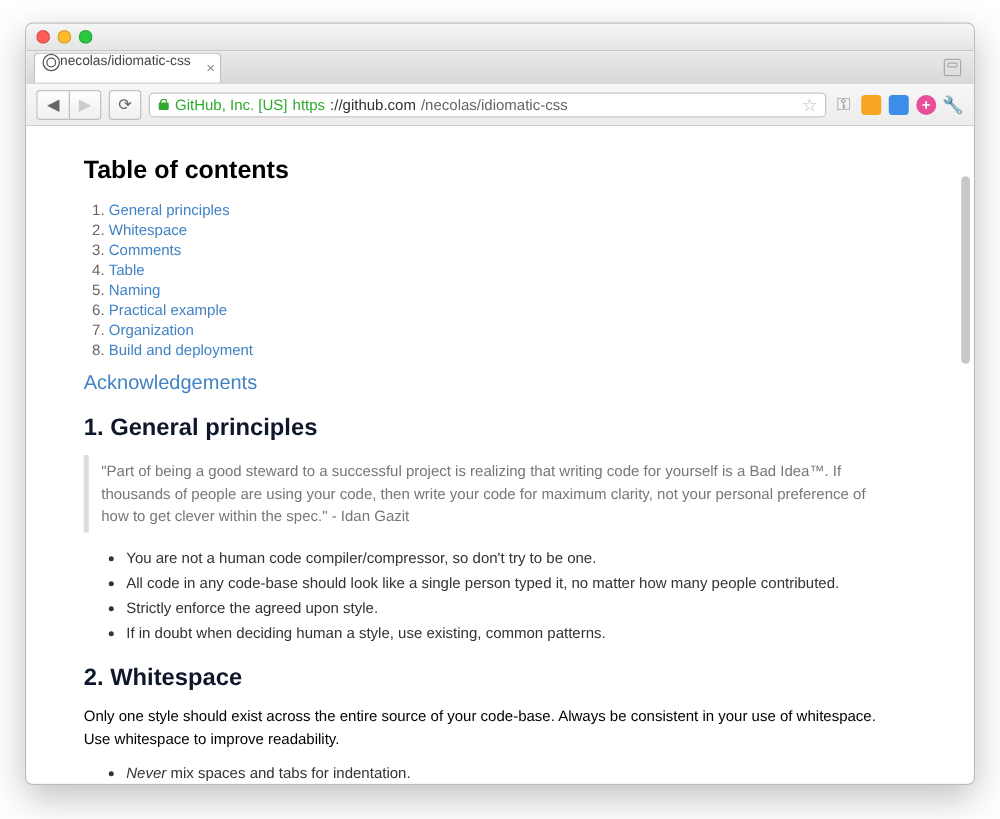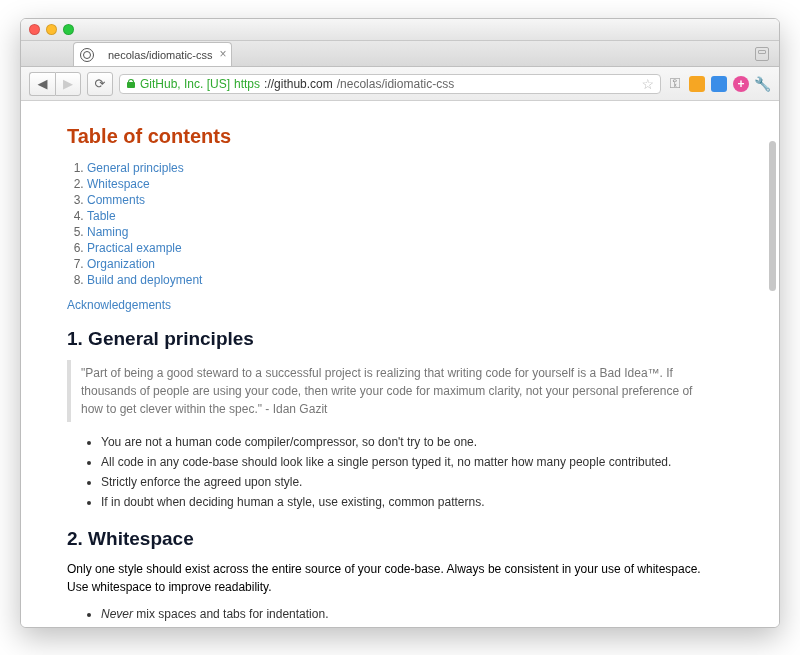--- a/index.html
+++ b/index.html
@@ -33,25 +33,24 @@
     display: flex; align-items: flex-end;
     padding: 0 6px;
   }
   .tab {
     height: 24px;
     background: #fff;
     border: 1px solid #bfbfbf;
     border-bottom: none;
     border-radius: 4px 4px 0 0;
     padding: 0 18px 0 6px;
-    display: flex; align-items: center; gap: 14px;
+    display: flex; gap: 0;
     font-size: 11px; color: #444;
     position: relative;
     min-width: 150px;
-    margin-left: 46px;
   }
   .tab .favicon { width: 14px; height: 14px; border-radius: 50%; border: 1px solid #555; display:flex;align-items:center;justify-content:center; }
   .tab .favicon::after{content:"";width:6px;height:6px;border-radius:50%;border:1px solid #555;}
   .tab .tab-close { position: absolute; right: 4px; top: 4px; font-size: 12px; color: #888; }
   .tabstrip .max-icon { margin-left: auto; width:14px;height:14px;border:1px solid #aaa;border-radius:2px;margin-bottom:5px;margin-right:4px; position:relative;}
   .tabstrip .max-icon::after{content:"";position:absolute;left:2px;right:2px;top:2px;bottom:6px;border:1px solid #aaa;border-radius:1px;}
   .toolbar {
     height: 34px;
     background: linear-gradient(#f7f7f7, #ececec);
     border-bottom: 1px solid #cfcfcf;
@@ -103,26 +102,26 @@
     background:#fff;
   }
   .content {
     position:absolute; left:0; right:14px; top:0; bottom:0;
     overflow: hidden;
     padding: 24px 40px 0 46px;
     font-size: 12px;
     color:#333;
   }
   .scrollbar{position:absolute;right:3px;top:40px;width:7px;height:150px;background:#c7c7c7;border-radius:4px;}
-  h2.section{font-size:20px;font-weight:bold;color:#c2410c;margin-bottom:12px;margin-top:0;letter-spacing:0;}
+  h2.section{font-size:20px;font-weight:bold;color:#000000;margin-bottom:12px;margin-top:0;letter-spacing:0;}
   h2.sec-title{font-size:19px;font-weight:bold;color:#0f172a;margin:16px 0 10px 0;}
   .toc ol{list-style:decimal;padding-left:20px;color:#666;}
   .toc ol li{padding:1px 0;font-size:12px;}
   .toc a, .ack a{color:#4183c4;text-decoration:none;}
-  .ack{margin-top:10px;font-size:12px;}
+  .ack{margin-top:10px;font-size:16px;}
   blockquote{
     border-left:4px solid #ddd;
     background:#fff;
     padding:4px 8px 4px 10px;
     margin:2px 0 10px 0;
     color:#777;
     font-size:12px;
     line-height:1.5;
   }
   ul.bullets{list-style:disc;padding-left:34px;margin:6px 0;}

